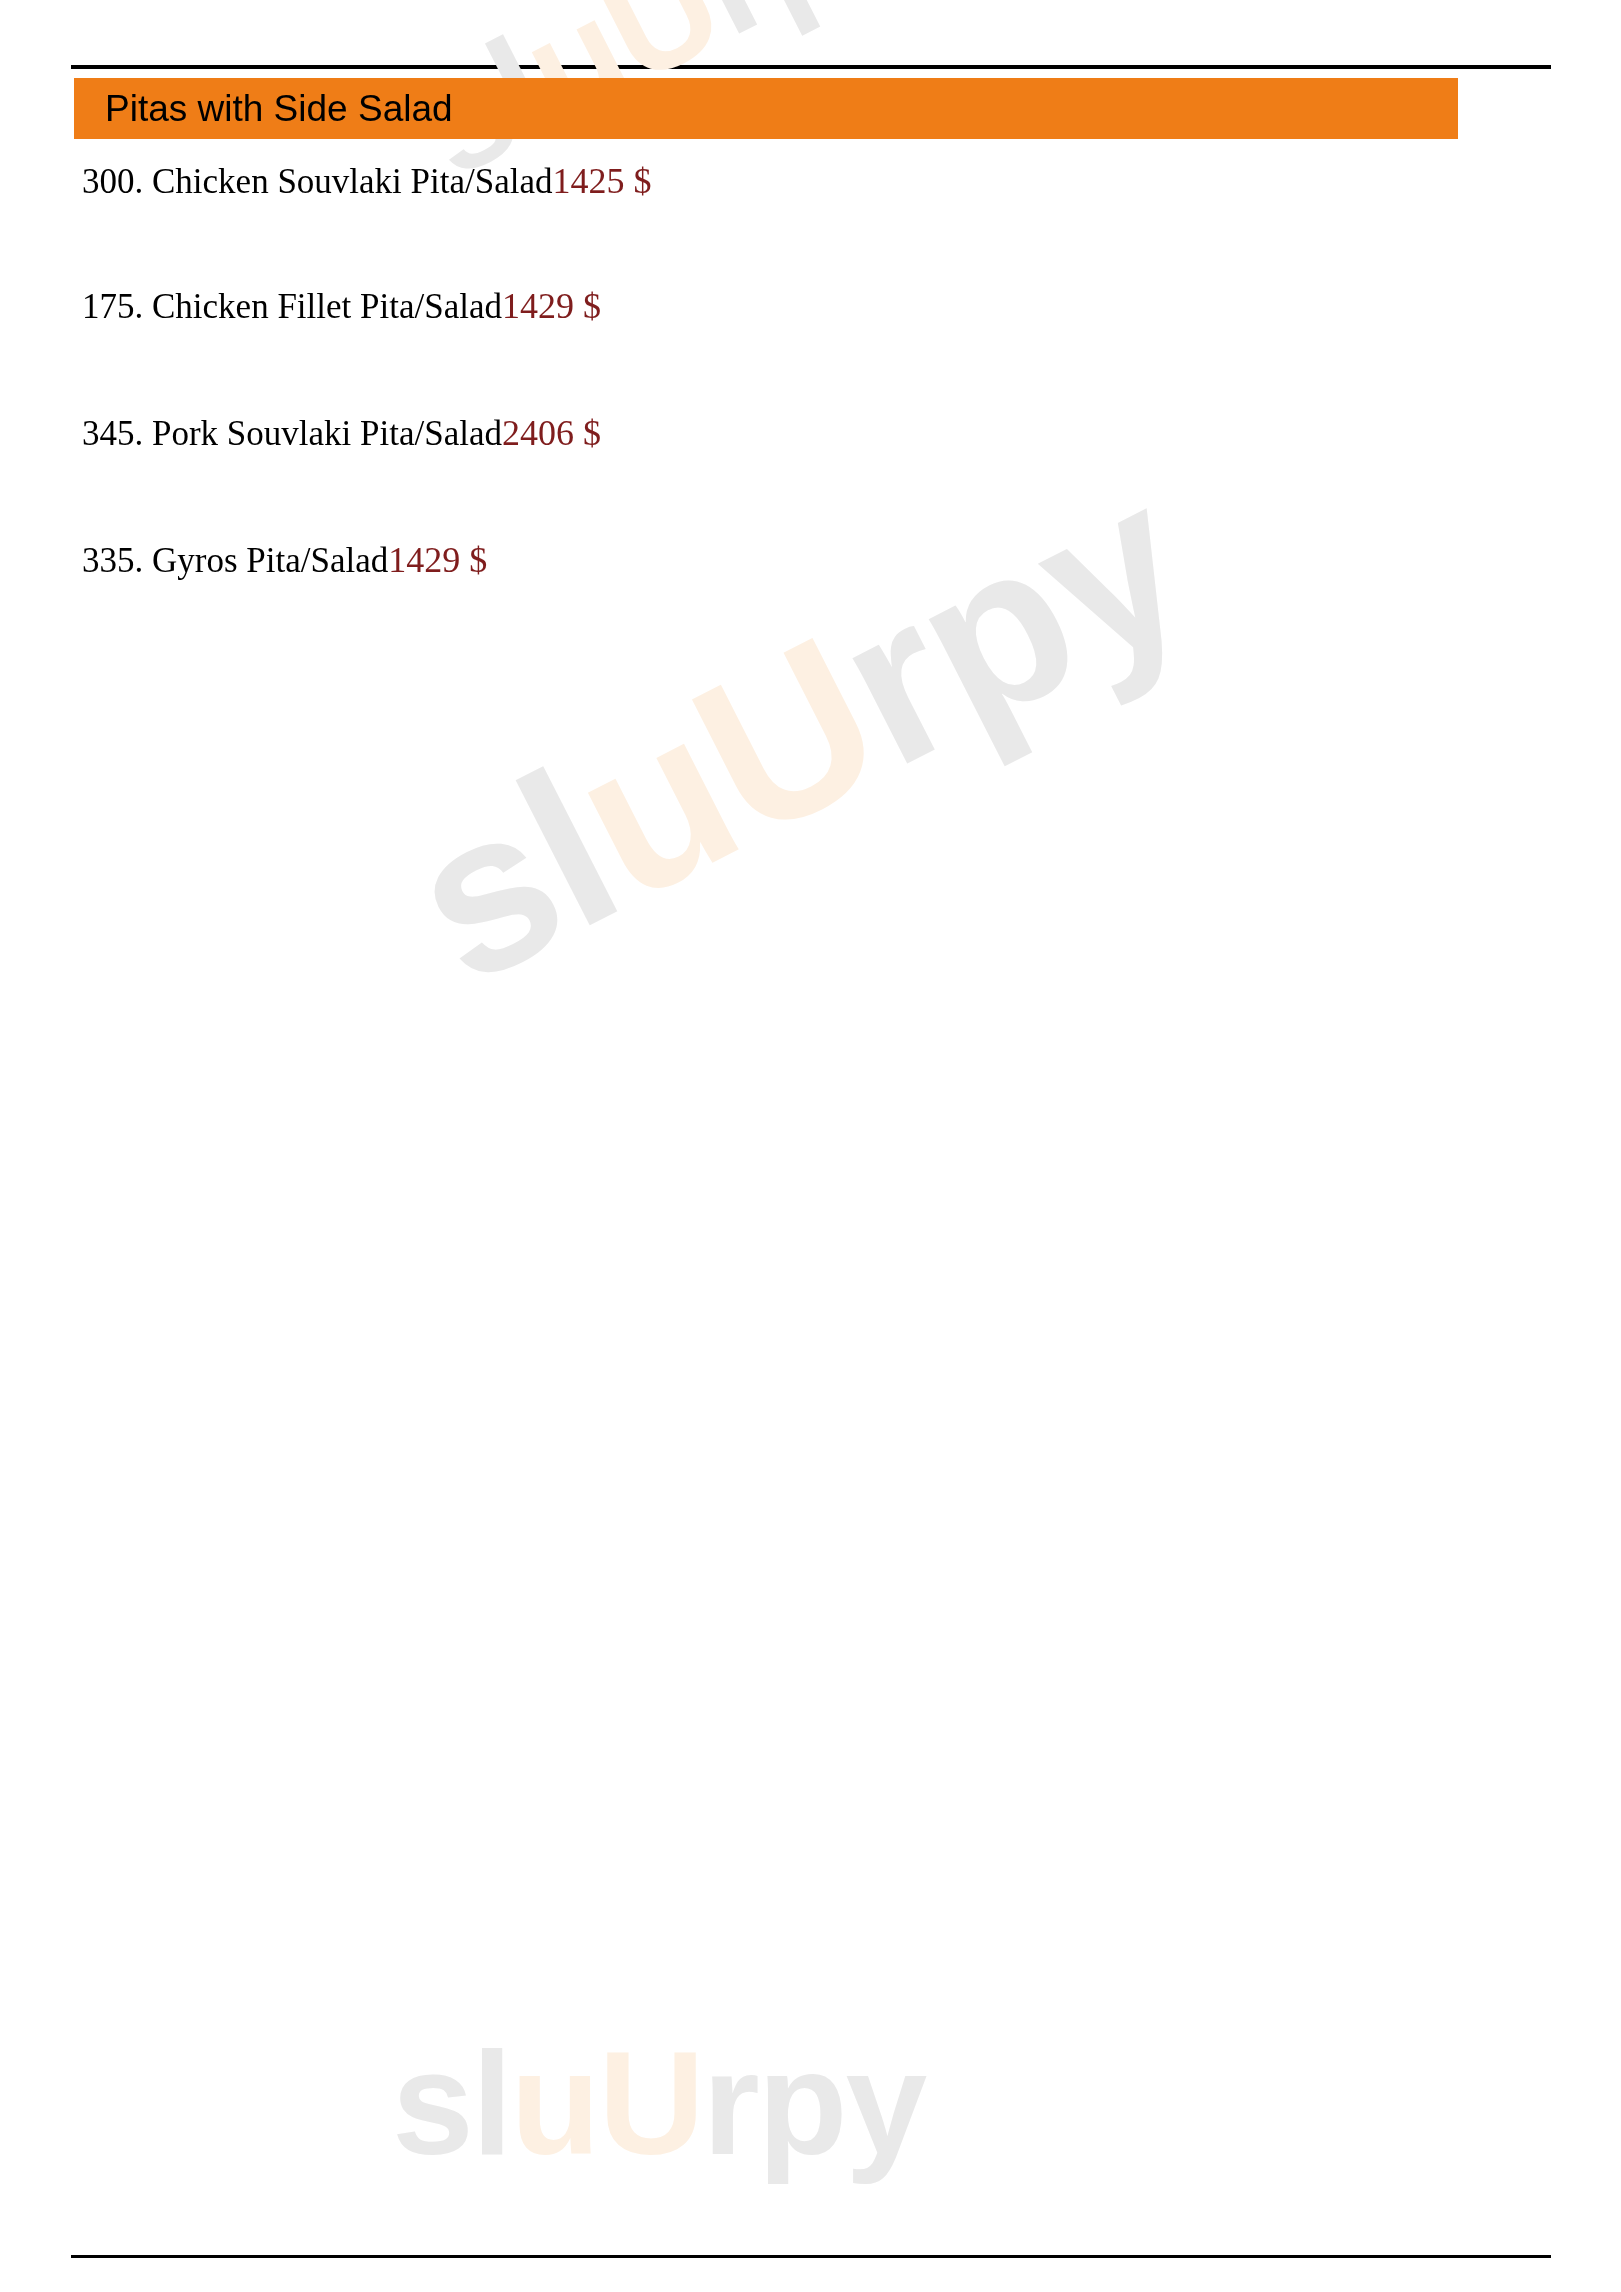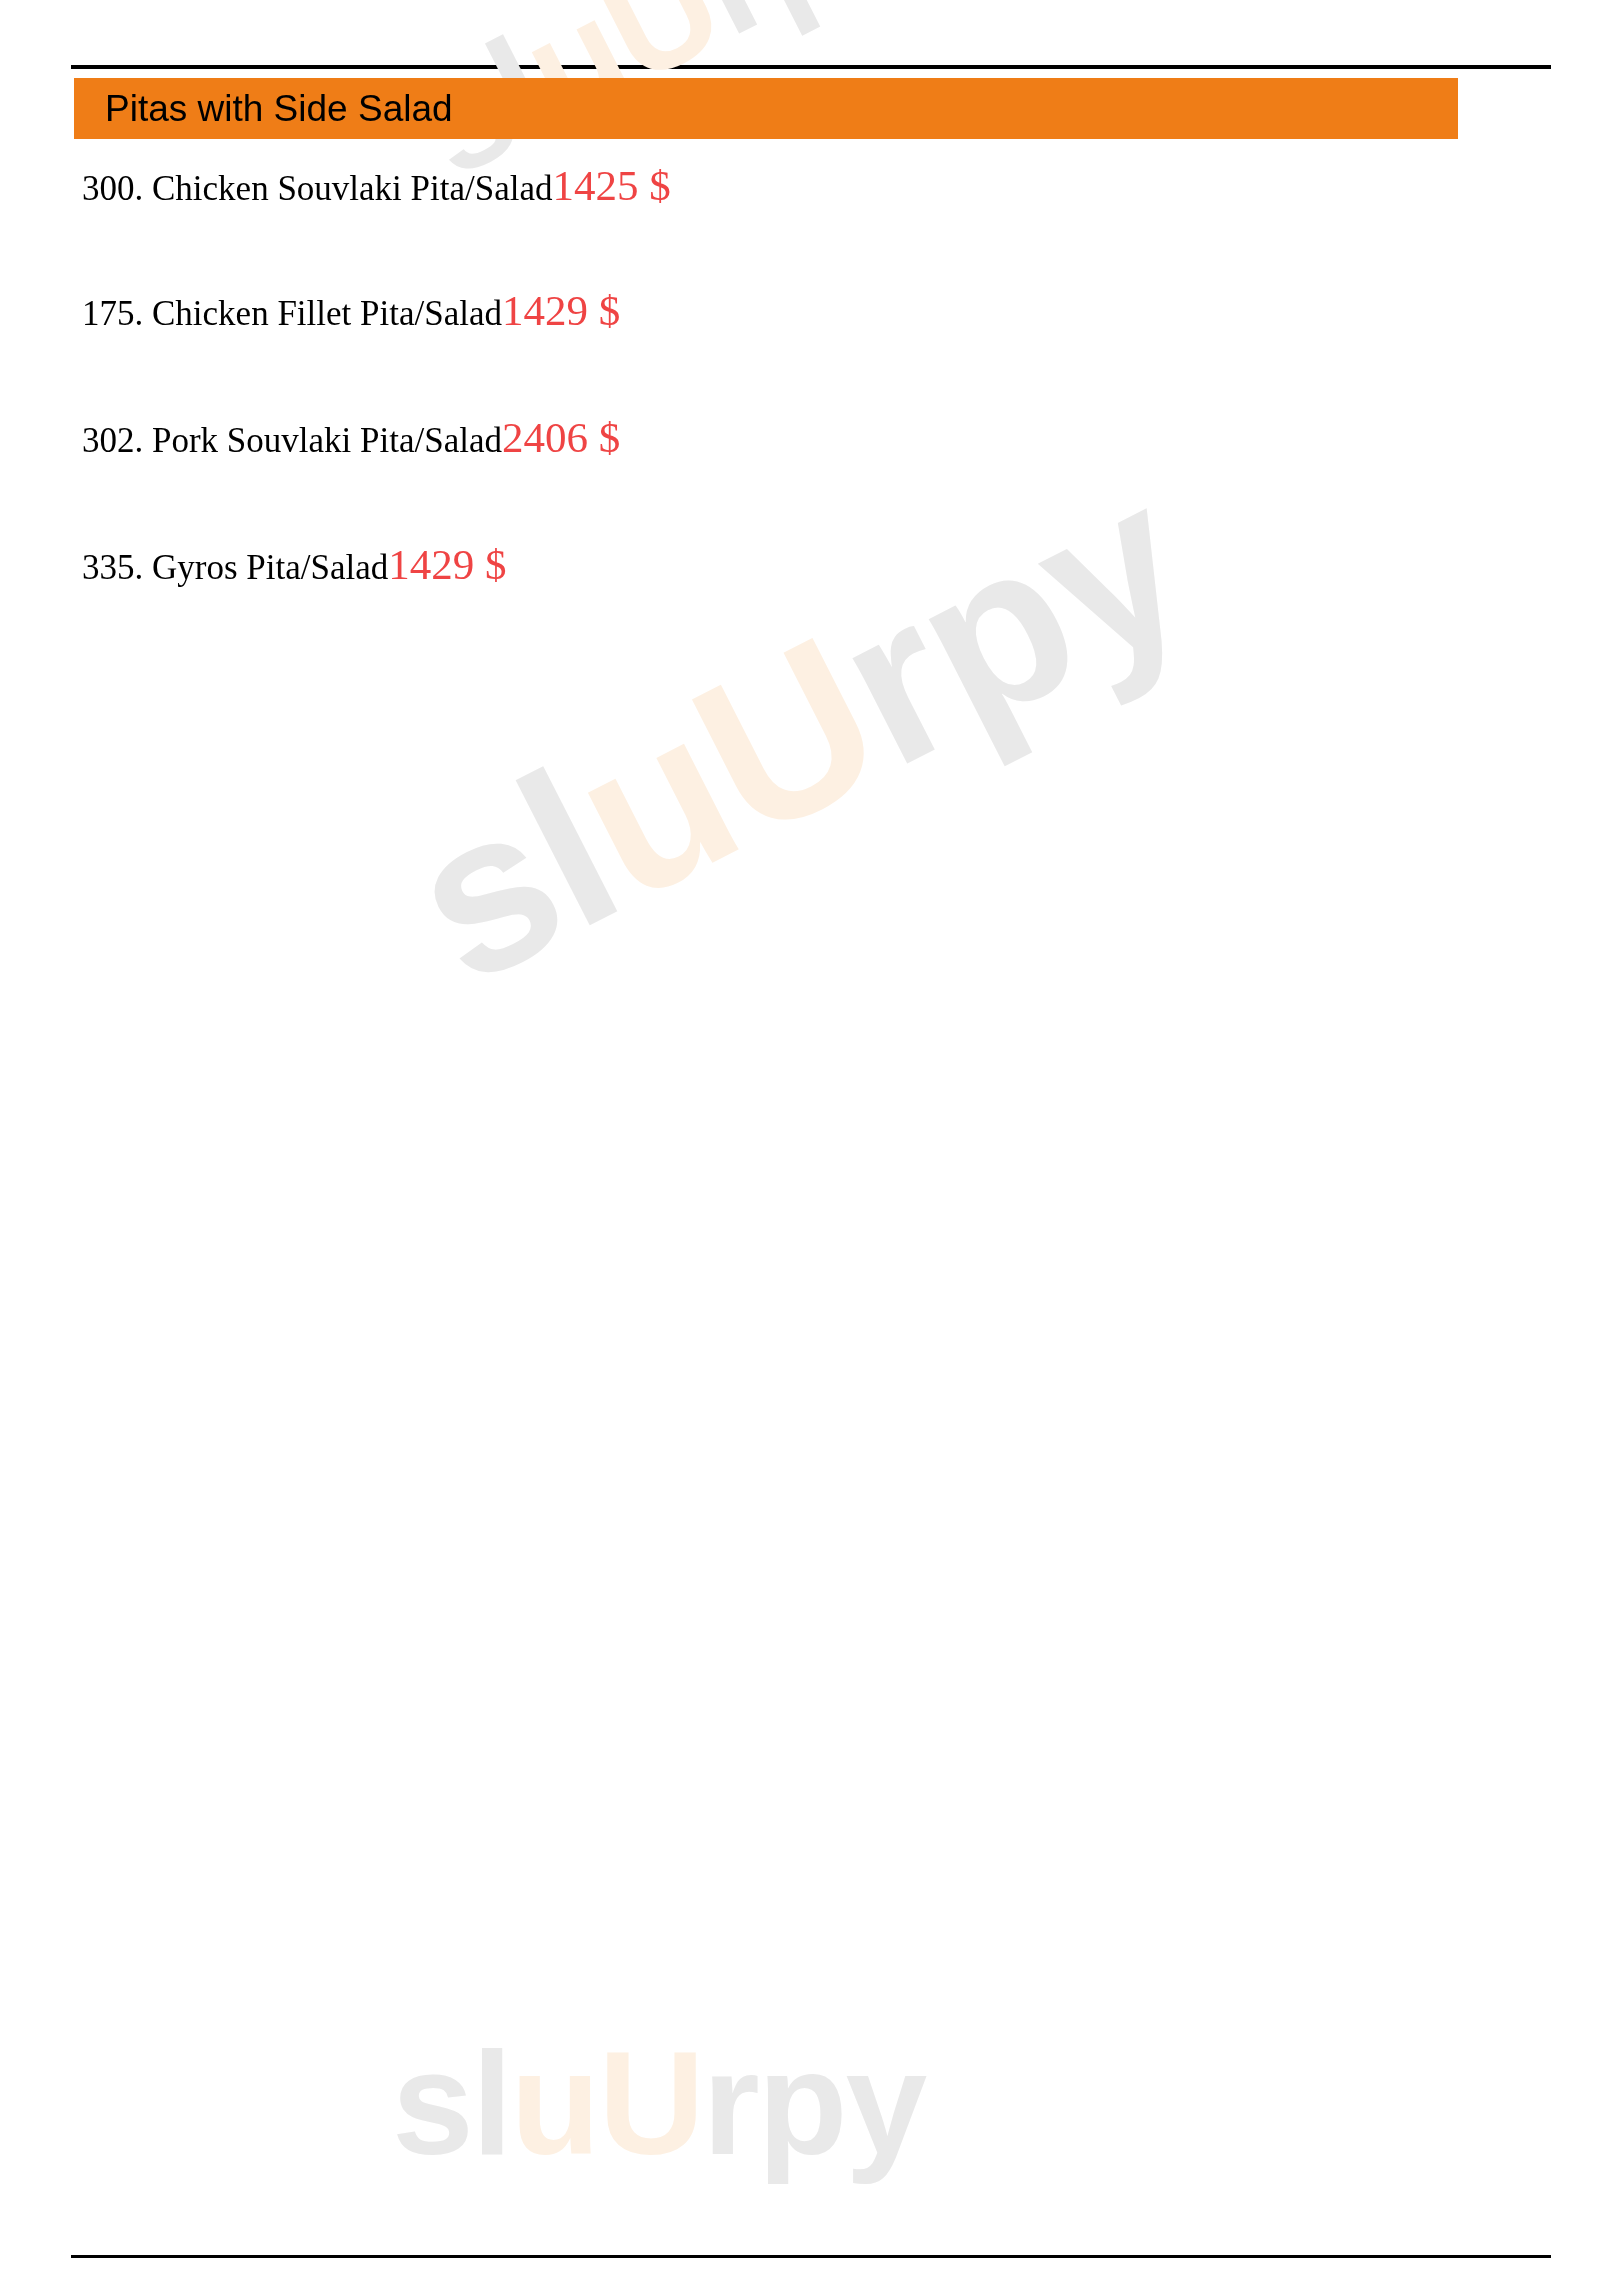--- a/index.html
+++ b/index.html
@@ -107,22 +107,22 @@
   }
   .menu-row:first-child { height: 125px; }
   .item-name {
     font-family: "Liberation Serif", serif;
     font-size: 35px;
     color: #000000;
     line-height: 1.1;
   }
   .item-price {
     font-family: "Liberation Serif", serif;
-    font-size: 43px;
-    color: #ef4444;
+    font-size: 36px;
+    color: #7f1d1d;
     line-height: 1.1;
     white-space: nowrap;
   }
 </style>
 </head>
 <body>
 
 <div class="page">
 
   <div class="top-rule"></div>
@@ -138,21 +138,21 @@
   <div class="menu-list">
     <div class="menu-row">
       <span class="item-name">300. Chicken Souvlaki Pita/Salad</span>
       <span class="item-price">1425 $</span>
     </div>
     <div class="menu-row">
       <span class="item-name">175. Chicken Fillet Pita/Salad</span>
       <span class="item-price">1429 $</span>
     </div>
     <div class="menu-row">
-      <span class="item-name">302. Pork Souvlaki Pita/Salad</span>
+      <span class="item-name">345. Pork Souvlaki Pita/Salad</span>
       <span class="item-price">2406 $</span>
     </div>
     <div class="menu-row">
       <span class="item-name">335. Gyros Pita/Salad</span>
       <span class="item-price">1429 $</span>
     </div>
   </div>
 
   <div class="bottom-rule"></div>
 </div>

